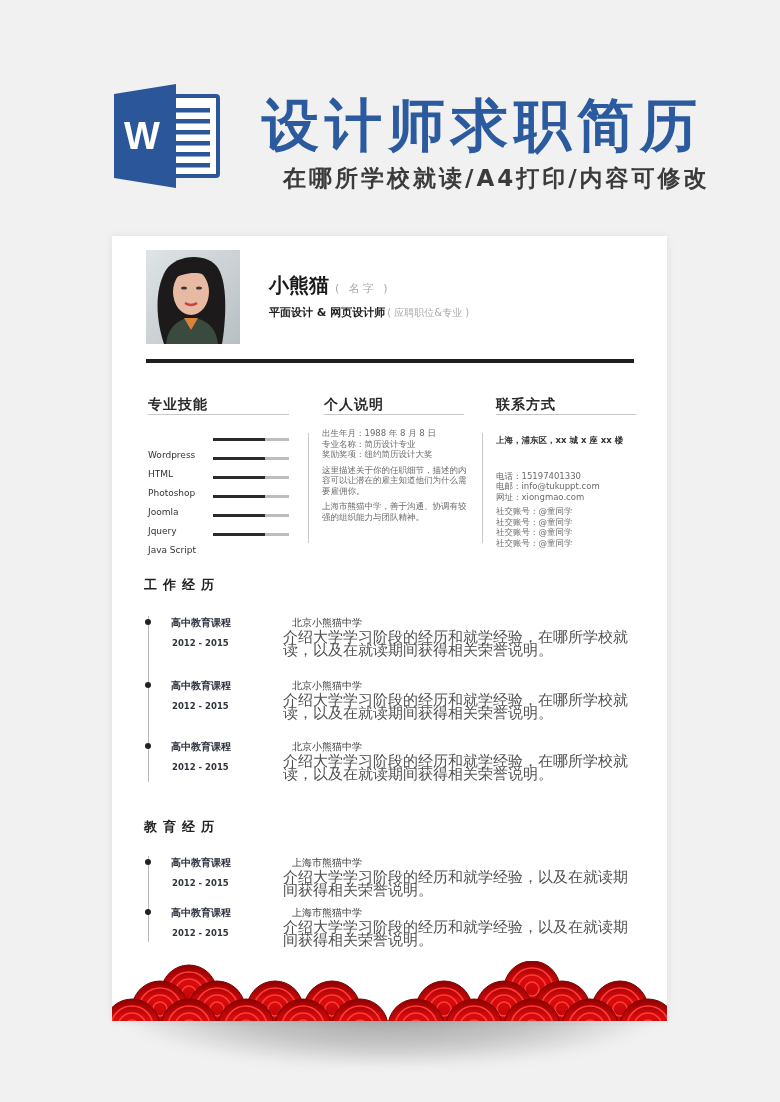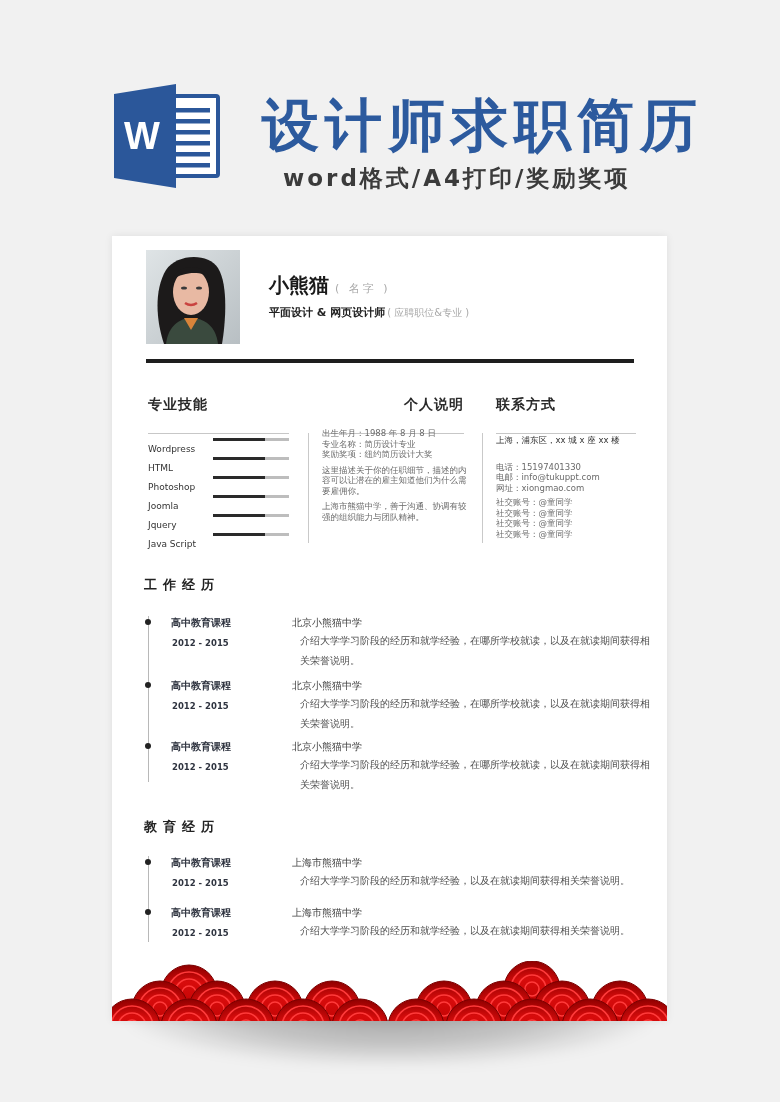--- a/index.html
+++ b/index.html
@@ -44,67 +44,67 @@
   .name-hint { font-size: 11px; color: #a8a8a8; font-weight: normal; letter-spacing: 3px; margin-left: 6px; text-align: center; }
   .role {
     position: absolute; left: 157px; top: 71px; white-space: nowrap;
     font-size: 11px; font-weight: bold; color: #222; line-height: 12px;
   }
   .role-hint { font-size: 10px; color: #a8a8a8; font-weight: normal; margin-left: 2px; }
   .header-rule { position: absolute; left: 34px; top: 123px; width: 488px; height: 4px; background: #1e1e1e; }
 
   .col-heading {
     position: absolute; font-size: 14px; font-weight: bold; color: #2a2a2a;
-    letter-spacing: 1px; line-height: 18px; padding-bottom: 20px;
+    letter-spacing: 1px; line-height: 18px; padding-bottom: 1px;
     border-bottom: 1.5px solid #c7c7c7;
   }
   .skills { position: absolute; left: 36px; top: 197px; width: 142px; }
   .skill-row { height: 19px; position: relative; }
-  .skill-name { position: absolute; left: 0; top: 10px; font-size: 9px; color: #333; white-space: nowrap; line-height: 12px; }
+  .skill-name { position: absolute; left: 0; top: 16px; font-size: 9px; color: #333; white-space: nowrap; line-height: 12px; }
   .skill-bar { position: absolute; left: 65px; top: 5px; width: 76px; height: 3px; background: #bdbdbd; }
   .skill-fill { height: 3px; background: #2a2a2a; }
   .vdivider { position: absolute; top: 197px; width: 1px; height: 110px; background: #c9c9c9; }
 
   .personal { position: absolute; left: 210px; top: 192px; width: 150px; font-size: 8.5px; color: #6a6a6a; line-height: 10.5px; }
   .personal p { margin-bottom: 5px; }
   .contact { position: absolute; left: 384px; top: 199px; width: 160px; font-size: 8.5px; color: #6a6a6a; line-height: 10.5px; }
-  .contact .addr { color: #333; font-weight: normal; margin-bottom: 16px; }
+  .contact .addr { color: #333; font-weight: bold; margin-bottom: 25px; }
   .contact .group { margin-bottom: 4px; }
 
   .section-title {
     position: absolute; left: 32px; font-size: 13px; font-weight: bold; color: #222;
     letter-spacing: 6px; line-height: 16px; white-space: nowrap;
   }
   .timeline-line { position: absolute; left: 36px; width: 1px; background: #b8b8b8; }
   .entry { position: absolute; left: 32px; width: 500px; }
   .dot { position: absolute; left: 1px; top: 3px; width: 6px; height: 6px; border-radius: 50%; background: #222; }
   .entry-title { position: absolute; left: 27px; top: 0; font-size: 10px; font-weight: bold; color: #2f3440; white-space: nowrap; line-height: 13px; }
   .entry-date { position: absolute; left: 28px; top: 22px; font-size: 8.5px; font-weight: bold; color: #2f3440; white-space: nowrap; line-height: 11px; text-align: center; }
   .entry-org { position: absolute; left: 148px; top: 0; font-size: 10px; color: #404040; white-space: nowrap; line-height: 13px; }
-  .entry-desc { position: absolute; left: 156px; top: 15px; width: 352px; font-size: 10px; color: #505050; line-height: 20px; }
+  .entry-desc { position: absolute; left: 139px; top: 15px; width: 352px; font-size: 15px; color: #505050; line-height: 13px; }
 
   .waves { position: absolute; left: 0; bottom: 0; width: 555px; height: 60px; }
 </style>
 </head>
 <body>
 
 <div class="banner">
   <svg class="word-icon" viewBox="0 0 106 104">
     <rect x="46" y="12" width="58" height="80" rx="2" fill="#ffffff" stroke="#2b579a" stroke-width="4"></rect>
     <rect x="56" y="24" width="40" height="4.5" fill="#2b579a"></rect>
     <rect x="56" y="35" width="40" height="4.5" fill="#2b579a"></rect>
     <rect x="56" y="46" width="40" height="4.5" fill="#2b579a"></rect>
     <rect x="56" y="57" width="40" height="4.5" fill="#2b579a"></rect>
     <rect x="56" y="68" width="40" height="4.5" fill="#2b579a"></rect>
     <rect x="56" y="79" width="40" height="4.5" fill="#2b579a"></rect>
     <polygon points="0,10 62,0 62,104 0,94" fill="#2b579a"></polygon>
     <text x="28" y="65" text-anchor="middle" font-family="Liberation Sans, sans-serif" font-weight="bold" font-size="38" fill="#ffffff">W</text>
   </svg>
   <div class="banner-title">设计师求职简历</div>
-  <div class="banner-sub">word格式/A4打印/奖励奖项</div>
+  <div class="banner-sub">在哪所学校就读/A4打印/内容可修改</div>
 </div>
 
 <div class="page-shadow"></div>
 
 <div class="page">
 
   <div class="photo">
     <svg width="94" height="94" viewBox="0 0 94 94">
       <defs>
         <linearGradient id="bg" x1="0" y1="0" x2="1" y2="1">
@@ -127,21 +127,21 @@
   <div class="name">
     <span>小熊猫</span><span class="name-hint">( 名字 )</span>
   </div>
   <div class="role">
     <span>平面设计 &amp; 网页设计师</span><span class="role-hint">( 应聘职位&amp;专业 )</span>
   </div>
 
   <div class="header-rule"></div>
 
   <div class="col-heading" style="left:36px; top:159px; width:141px;">专业技能</div>
-  <div class="col-heading" style="left:212px; top:159px; width:140px;text-align:right;">个人说明</div>
+  <div class="col-heading" style="left:212px; top:159px; width:140px;">个人说明</div>
   <div class="col-heading" style="left:384px; top:159px; width:140px;">联系方式</div>
 
   <div class="skills">
     <div class="skill-row">
       <span class="skill-name">Wordpress</span>
       <div class="skill-bar">
           <div class="skill-fill" style="width:69%"></div>
         </div>
     </div>
     <div class="skill-row">

